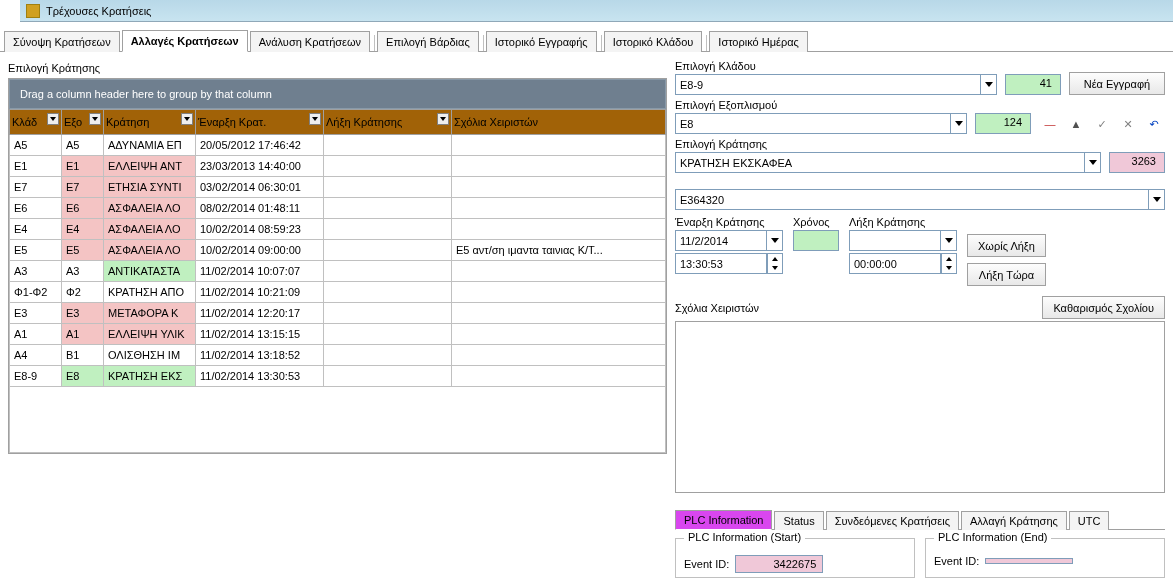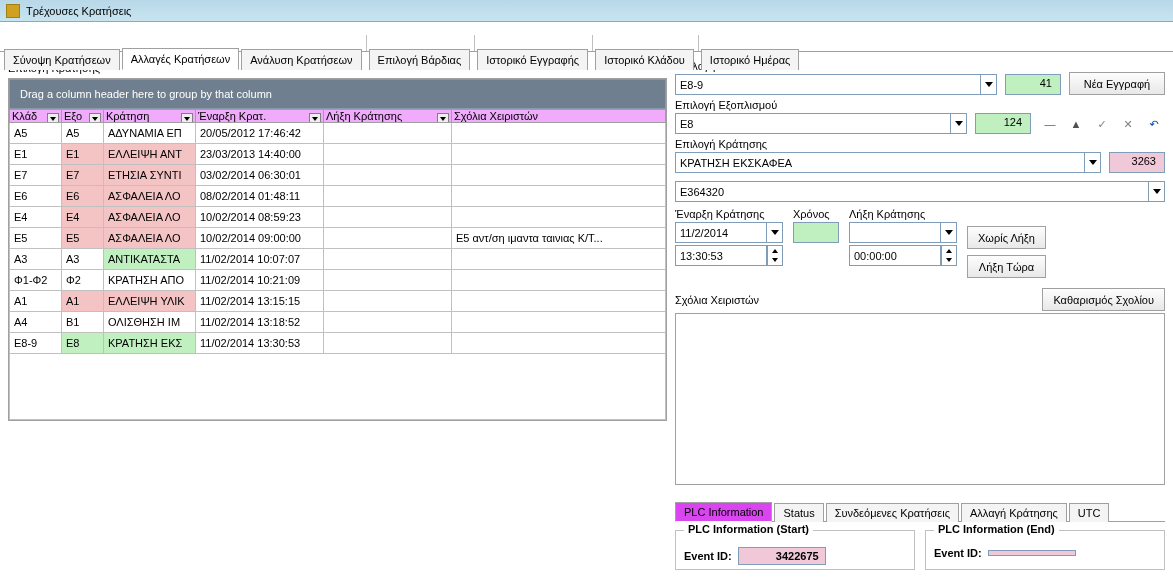--- a/index.html
+++ b/index.html
@@ -1,40 +1,41 @@
 <!DOCTYPE html>
 <html><head>
 <meta charset="utf-8">
 <style>
   * { box-sizing: border-box; font-family: Tahoma, Arial, sans-serif; font-size: 11px; }
   body { margin: 0; background: #fff; width: 1173px; }
   .titlebar {
     height: 22px; background: linear-gradient(#b8d8e8, #c8e4f0);
     display: flex; align-items: center; padding: 0 6px;
     border-bottom: 1px solid #8fa8b8;
+    margin-left: 20px;
   }
   .titlebar .tb-icon { width: 14px; height: 14px; background: #d0a020; border: 1px solid #a08010; margin-right: 6px; }
   .tabstrip { display: flex; align-items: flex-end; padding: 6px 4px 0 4px; border-bottom: 1px solid #a0a0a0; height: 30px; }
   .tab {
     padding: 4px 8px; border: 1px solid #a0a0a0; border-bottom: none;
-    margin-right: 2px; background: #f4f4f4; cursor: pointer; position: relative; top: 19px;
-  }
-  .tab.active { background: #fff; border-bottom: 1px solid #fff; }
+    margin-right: 2px; background: #f4f4f4; cursor: pointer; position: relative; top: 1px;
+  }
+  .tab.active { background: #fff; border-bottom: 1px solid #fff; font-weight: bold; }
   .tab-sep { border-left: 1px solid #c0c0c0; height: 16px; margin: 0 2px; }
   .content { display: flex; padding: 8px; gap: 8px; }
   .left-pane { flex: 1; min-width: 640px; }
   .right-pane { width: 490px; }
   .sel-label { margin: 2px 0 4px 0; }
   .group-bar {
     background: #6f7f8f; color: #fff; padding: 8px 10px; font-size: 11px;
     border: 1px solid #8899a8;
   }
   table.grid { border-collapse: collapse; width: 100%; table-layout: fixed; }
   table.grid th {
-    background: #f0abfc; border: 1px solid #a0a0a0; padding: 0 2px;
+    background: #a16207; border: 1px solid #a0a0a0; padding: 6px 2px;
     text-align: left; font-weight: normal; overflow:hidden; white-space:nowrap;
     position:relative;
   }
   .col-drop {
     position:absolute; right:2px; top:3px; width:12px; height:12px;
     border:1px solid #808080; display:flex; align-items:center; justify-content:center;
     background:#eee;
   }
   .col-drop::after { content:""; border-left:3px solid transparent; border-right:3px solid transparent; border-top:4px solid #000; }
   table.grid td {
@@ -87,21 +88,21 @@
   textarea.comments {
     width: 100%; height: 172px; border: 1px solid #a0a0a0; resize: none; padding: 4px;
     background:#fff;
   }
   .comments-head { display:flex; justify-content:space-between; align-items:center; margin:10px 0 2px 0;}
   .sub-tabs { display:flex; align-items:flex-end; border-bottom:1px solid #a0a0a0; margin-top:14px; }
   .sub-tab { padding:3px 8px; border:1px solid #a0a0a0; border-bottom:none; margin-right:2px; background:#f4f4f4; cursor:pointer; position:relative; top:1px;}
   .sub-tab.active { background:#d946ef; border-bottom:1px solid #fff; }
   .plc-row { display:flex; gap:10px; margin-top:8px; }
   .fieldset {
-    border:1px solid #c0c0c0; padding: 16px 8px 4px 8px; position:relative; flex:1;font-weight:bold;
+    border:1px solid #c0c0c0; padding: 16px 8px 4px 8px; position:relative; flex:1;
   }
   .fieldset .legend { position:absolute; top:-8px; left:8px; background:#fff; padding:0 4px; }
   .event-row { display:flex; align-items:center; gap:6px; }
   .event-val { background:#f0c8d8; border:1px solid #7f9db9; padding:2px 6px; width:88px; text-align:right; }
 </style>
 </head>
 <body>
 
 <div class="titlebar">
   <div class="tb-icon"></div>
@@ -206,20 +207,28 @@
             </tr>
             <tr>
               <td>Φ1-Φ2</td>
               <td>Φ2</td>
               <td>ΚΡΑΤΗΣΗ ΑΠΟ</td>
               <td>11/02/2014 10:21:09</td>
               <td></td>
               <td></td>
             </tr>
             <tr>
+              <td>E3</td>
+              <td class="hl-pink">E3</td>
+              <td class="hl-pink">ΜΕΤΑΦΟΡΑ Κ</td>
+              <td>11/02/2014 12:20:17</td>
+              <td></td>
+              <td></td>
+            </tr>
+            <tr>
               <td>A1</td>
               <td class="hl-pink">A1</td>
               <td class="hl-pink">ΕΛΛΕΙΨΗ ΥΛΙΚ</td>
               <td>11/02/2014 13:15:15</td>
               <td></td>
               <td></td>
             </tr>
             <tr>
               <td>A4</td>
               <td>B1</td>
@@ -278,21 +287,21 @@
     
     <div style="margin-top:4px;">
       <div class="field-label">Επιλογή Κράτησης</div>
       <div style="display:flex; gap:8px;">
         <div style="display:flex; flex:1;">
           <input class="txt" style="flex: 1 1 0%;" value="ΚΡΑΤΗΣΗ ΕΚΣΚΑΦΕΑ">
           <span class="combo-drop"></span>
         </div>
         <div class="num-box code">3263</div>
       </div>
-      <div style="display:flex; margin-top:8px;justify-content:center;">
+      <div style="display:flex; margin-top:16px;justify-content:center;">
         <input class="txt" style="flex: 1 1 0%;" value="E364320">
         <span class="combo-drop"></span>
       </div>
     </div>
 
     
     <div class="datetime-block">
       <div class="dt-col">
         <span>Έναρξη Κράτησης</span>
         <span style="display:flex;">

